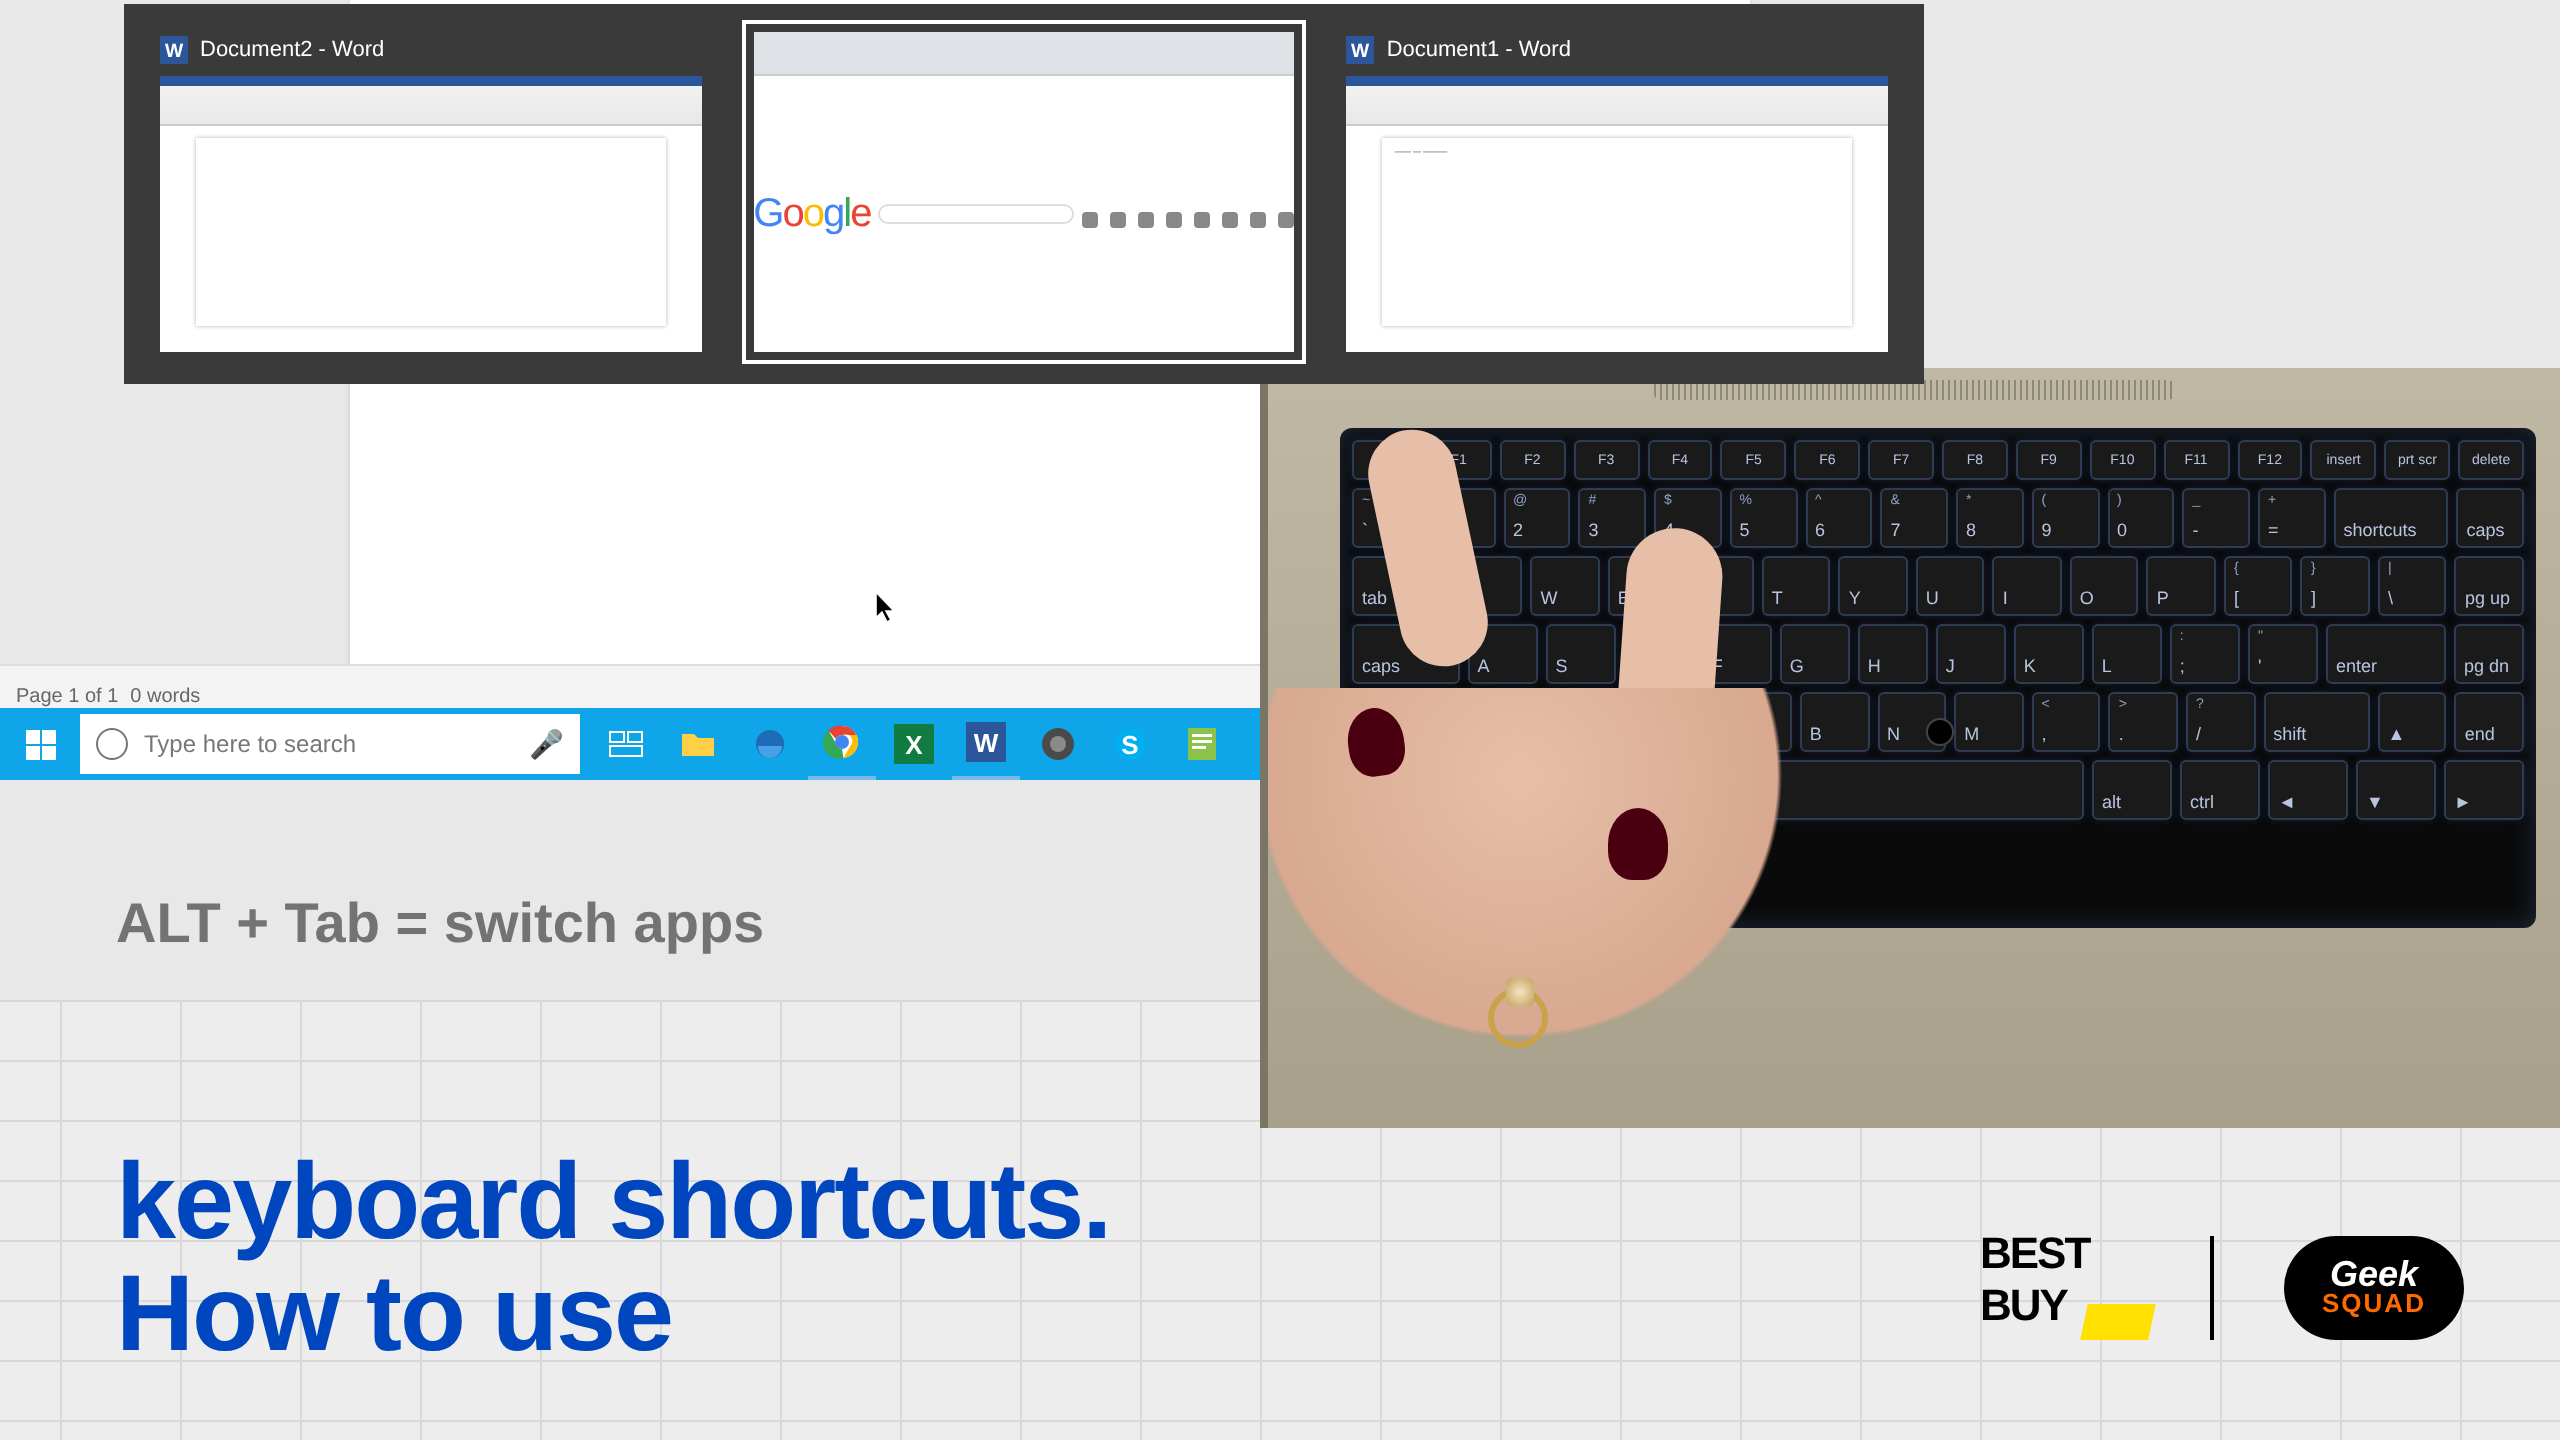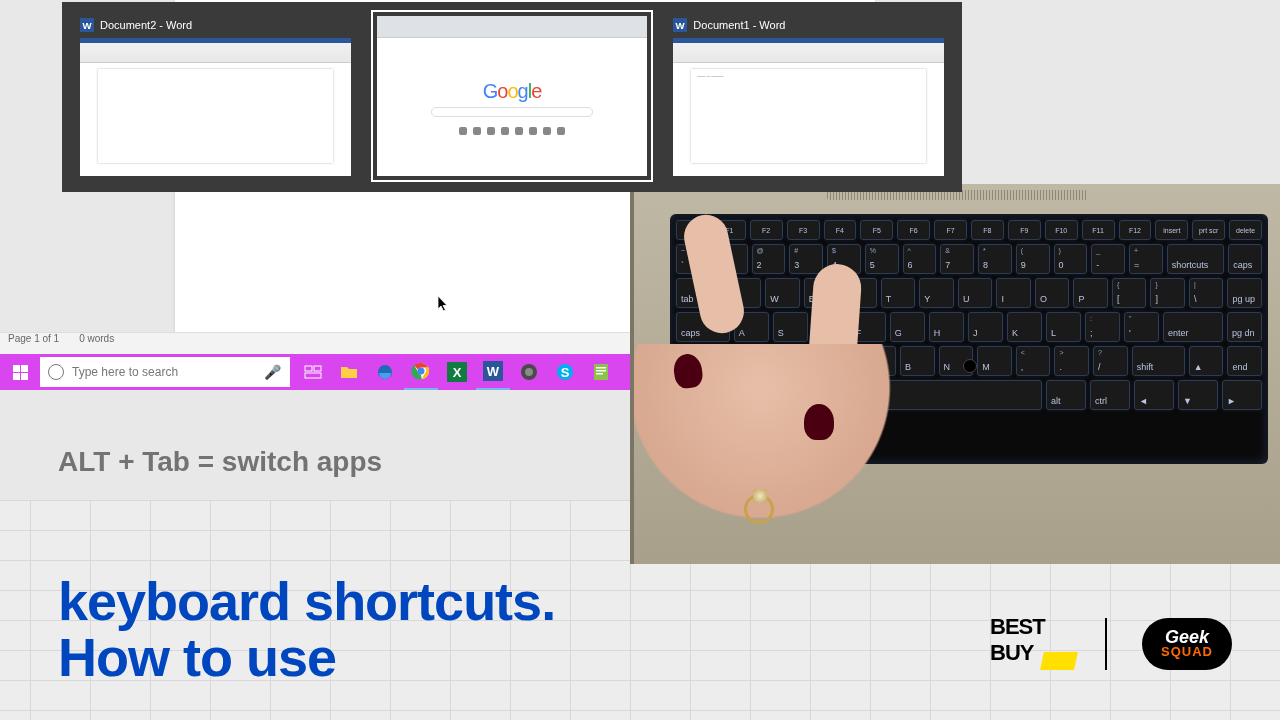--- a/index.html
+++ b/index.html
@@ -35,21 +35,21 @@
   }
   .thumb-title .app-ico { width: 14px; height: 14px; display: inline-block; }
   .thumb-preview {
     flex: 1; background: #fff; position: relative;
     overflow: hidden; font-size: 6px; color: #666;
   }
   .word-ribbon { height: 18%; background: linear-gradient(#f4f4f4,#e8e8e8); border-bottom: 1px solid #ccc; position: relative;}
   .word-ribbon::before { content:""; position:absolute; left:0; top:0; height:5px; width:100%; background:#2b579a;}
   .word-page { margin: 6px 18px; height: 68%; background:#fff; box-shadow: 0 0 2px rgba(0,0,0,.3);}
   .chrome-top { height: 14%; background:#dee1e6; border-bottom:1px solid #ccc;}
-  .chrome-body { height: 86%; display:flex; align-items:center; justify-content:center; flex-direction:column; gap:4px;}
+  .chrome-body { height: 86%; display:flex; align-items:center; justify-content:center; gap:4px;}
   .google-logo { font-size: 20px; font-weight: 400; letter-spacing:-1px;}
   .google-logo .g1{color:#4285F4}.google-logo .g2{color:#EA4335}.google-logo .g3{color:#FBBC05}.google-logo .g4{color:#4285F4}.google-logo .g5{color:#34A853}.google-logo .g6{color:#EA4335}
   .gsearch { width: 60%; height: 10px; border:1px solid #ddd; border-radius: 10px;}
   .gicons { display:flex; gap:6px; margin-top:6px;}
   .gicons span{width:8px;height:8px;background:#888;border-radius:2px;}
 
   
   .sheet {
     position: absolute;
     left: 175px; top: 0;
@@ -62,30 +62,30 @@
     position:absolute; left: 438px; top: 296px; z-index: 3;
     width: 12px; height: 16px;
   }
   .cursor svg { width:100%; height:100%;}
 
   
   .status-bar {
     position: absolute; left: 0; top: 332px;
     width: 634px; height: 22px;
     background: #f3f3f3; border-top: 1px solid #ddd;
-    display:flex; align-items:flex-start;
-    font-size: 10px; color: #666; padding: 0 8px; gap: 20px;
+    display:flex; align-items:flex-end;
+    font-size: 10px; color: #666; padding: 0 8px; gap: 6px;
     z-index: 2;
   }
 
   
   .taskbar {
     position: absolute; left: 0; top: 354px;
     width: 660px; height: 36px;
-    background: #d946ef;
+    background: #0ea5e9;
     display: flex; align-items: center;
     z-index: 5;
   }
   .taskbar .start {
     width: 40px; height: 100%;
     display:flex; align-items:center; justify-content:center;
     color:#fff;
   }
   .searchbox {
     background:#fff; height: 30px; width: 250px;

